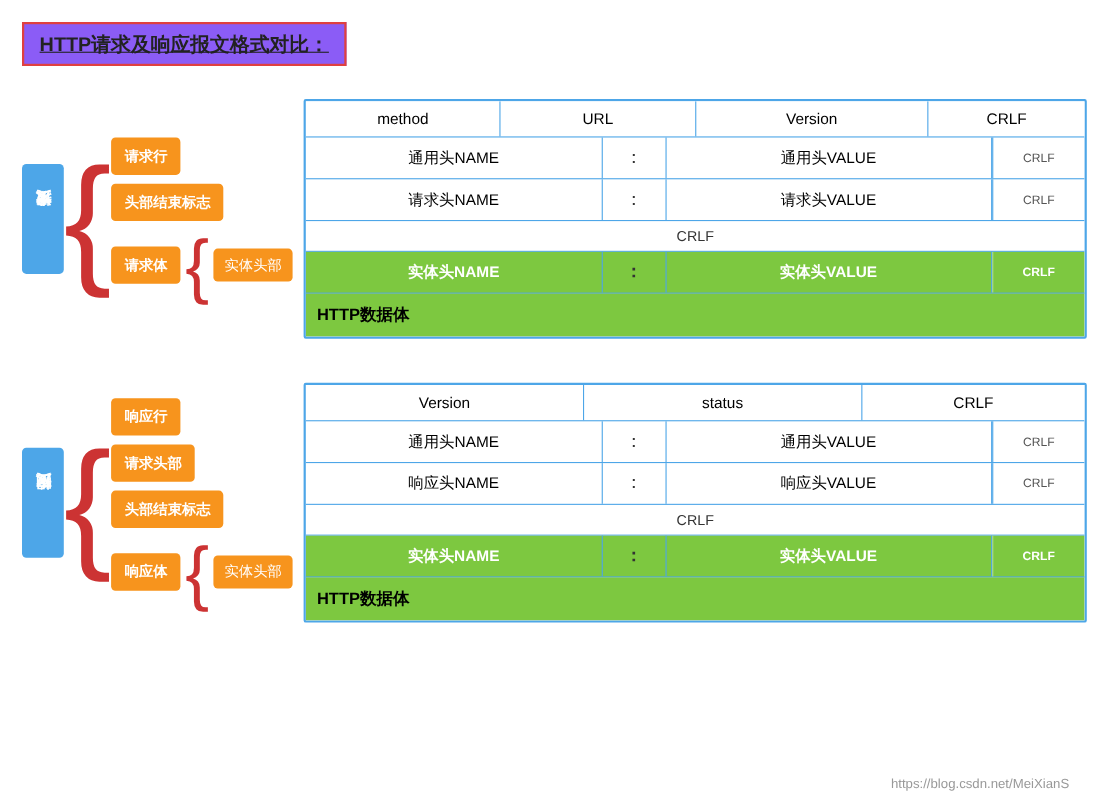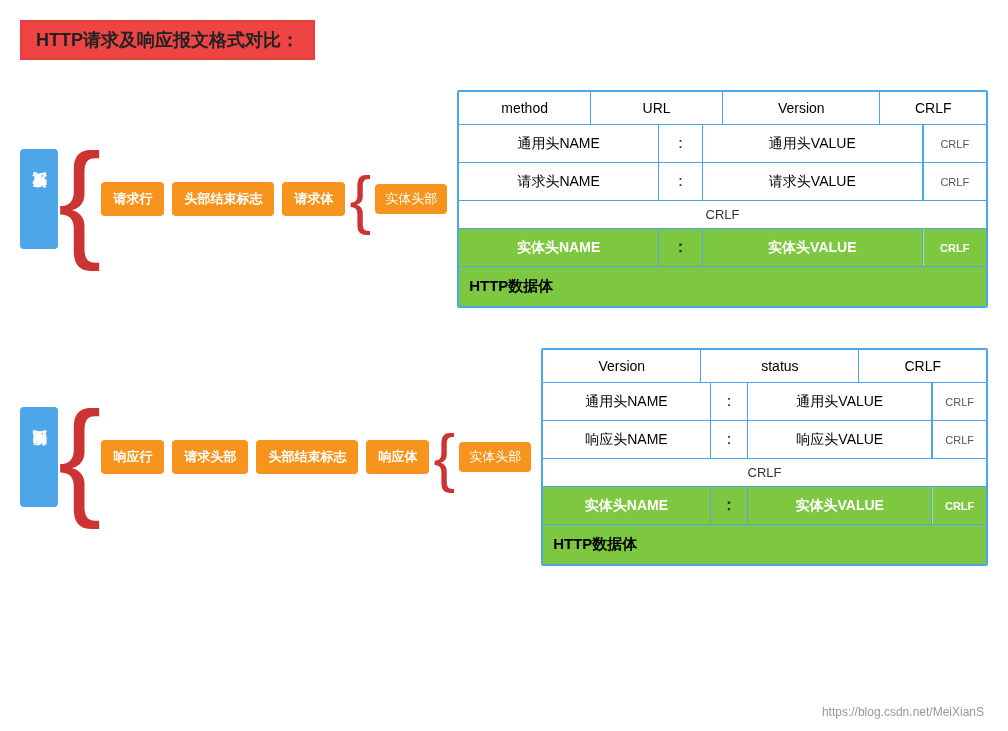--- a/index.html
+++ b/index.html
@@ -8,27 +8,28 @@
       font-family: "Microsoft YaHei", "SimHei", Arial, sans-serif;
       font-size: 14px;
       width: 1008px;
       min-height: 731px;
       padding: 20px;
       position: relative;
     }
 
     .title-box {
       display: inline-block;
-      background: #ef4444;
+      background: #8b5cf6;
       border: 2px solid #e04040;
       padding: 6px 14px;
       font-size: 18px;
       font-weight: bold;
       color: #222;
       margin-bottom: 30px;
+      text-decoration: underline;
     }
 
     .diagram-section {
       display: flex;
       align-items: center;
       margin-bottom: 40px;
     }
 
     
     .table-area {
@@ -100,21 +101,21 @@
 
     .crlf-only {
       padding: 6px 10px;
       font-size: 13px;
       color: #333;
     }
 
     .watermark {
       position: absolute;
       bottom: 12px;
-      right: 24px;
+      right: 36px;
       font-size: 12px;
       color: #999;
     }
 
     .level1-label {
       background: #4da6e8;
       color: #fff;
       font-weight: bold;
       padding: 50px 10px;
       border-radius: 4px;
@@ -131,21 +132,21 @@
       font-size: 130px;
       color: #cc3333;
       line-height: 1;
       font-weight: 100;
       display: flex;
       align-items: center;
     }
 
     .level2-items {
       display: flex;
-      flex-direction: row;
+      flex-direction: column;
       gap: 8px;
       justify-content: center;
     }
 
     .level2-row {
       display: flex;
       align-items: center;
       gap: 4px;
     }
 

